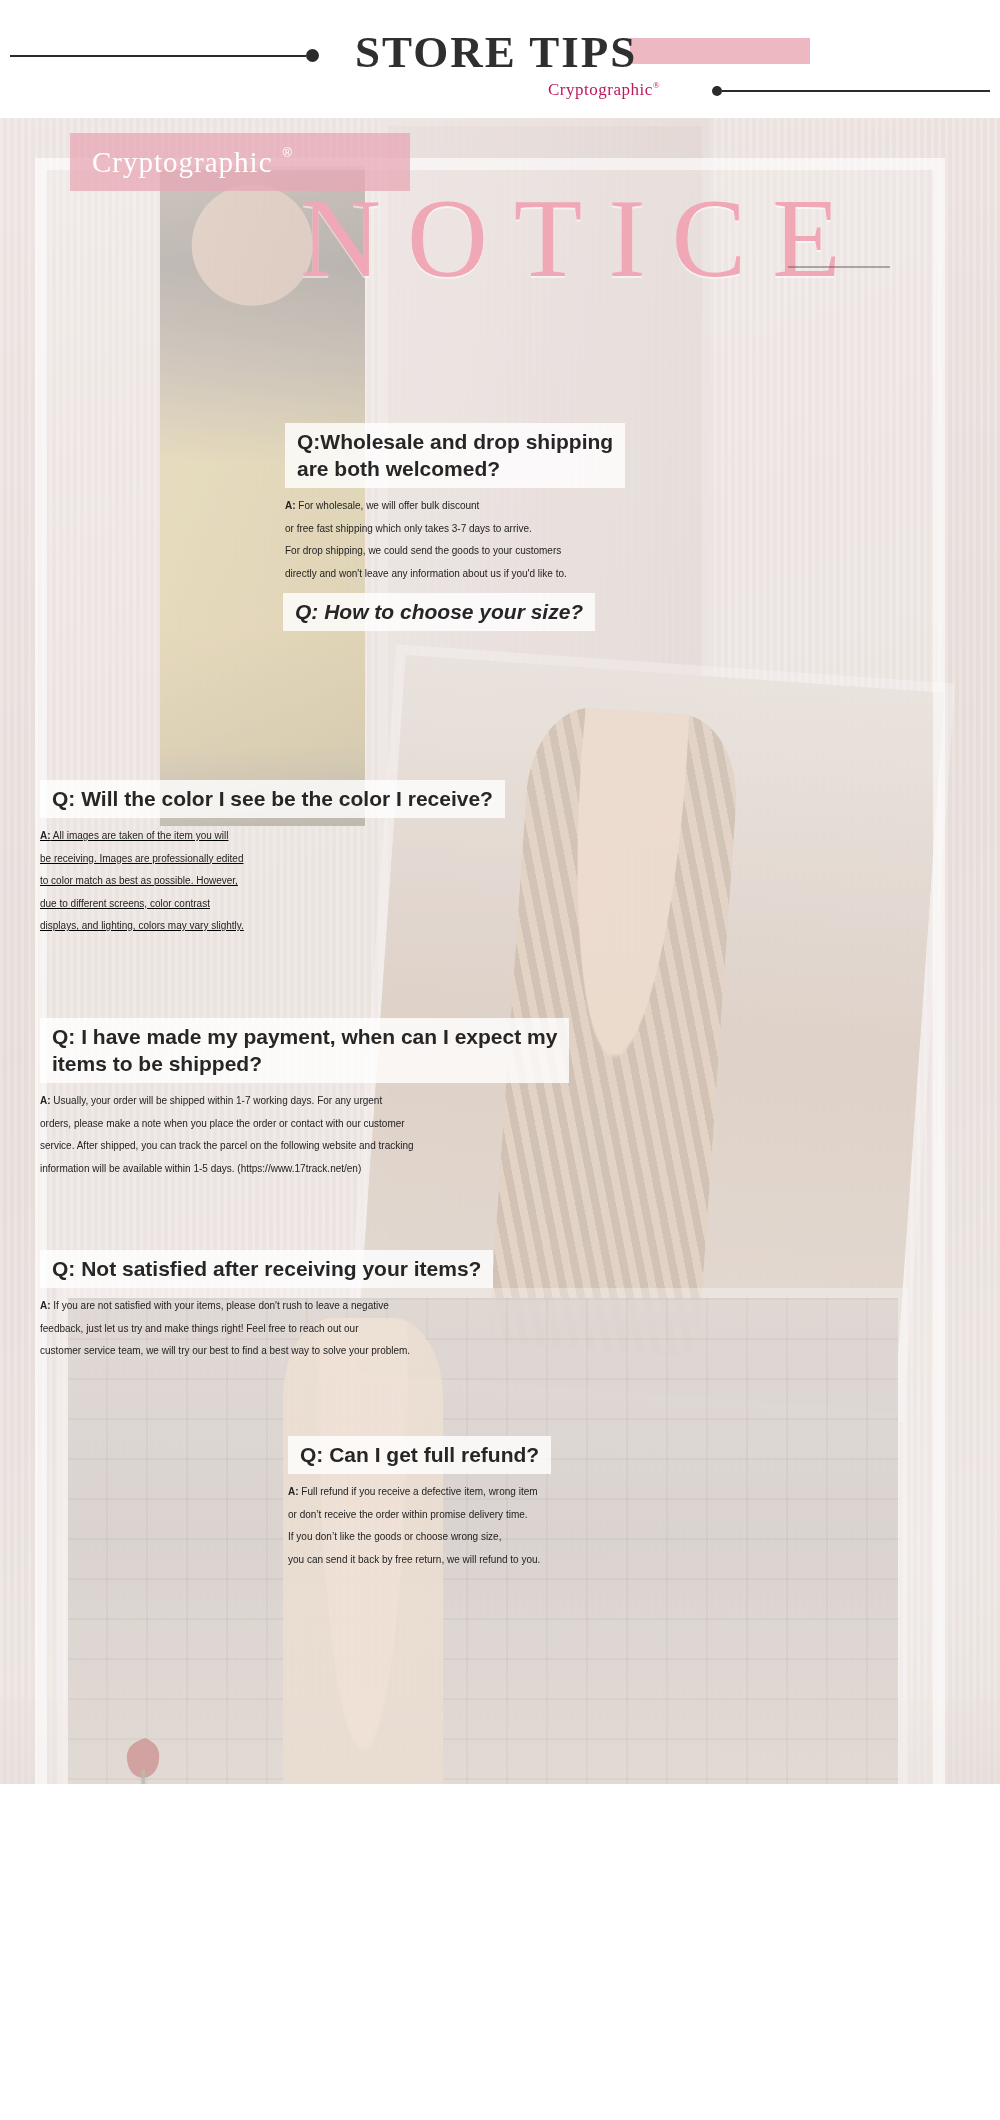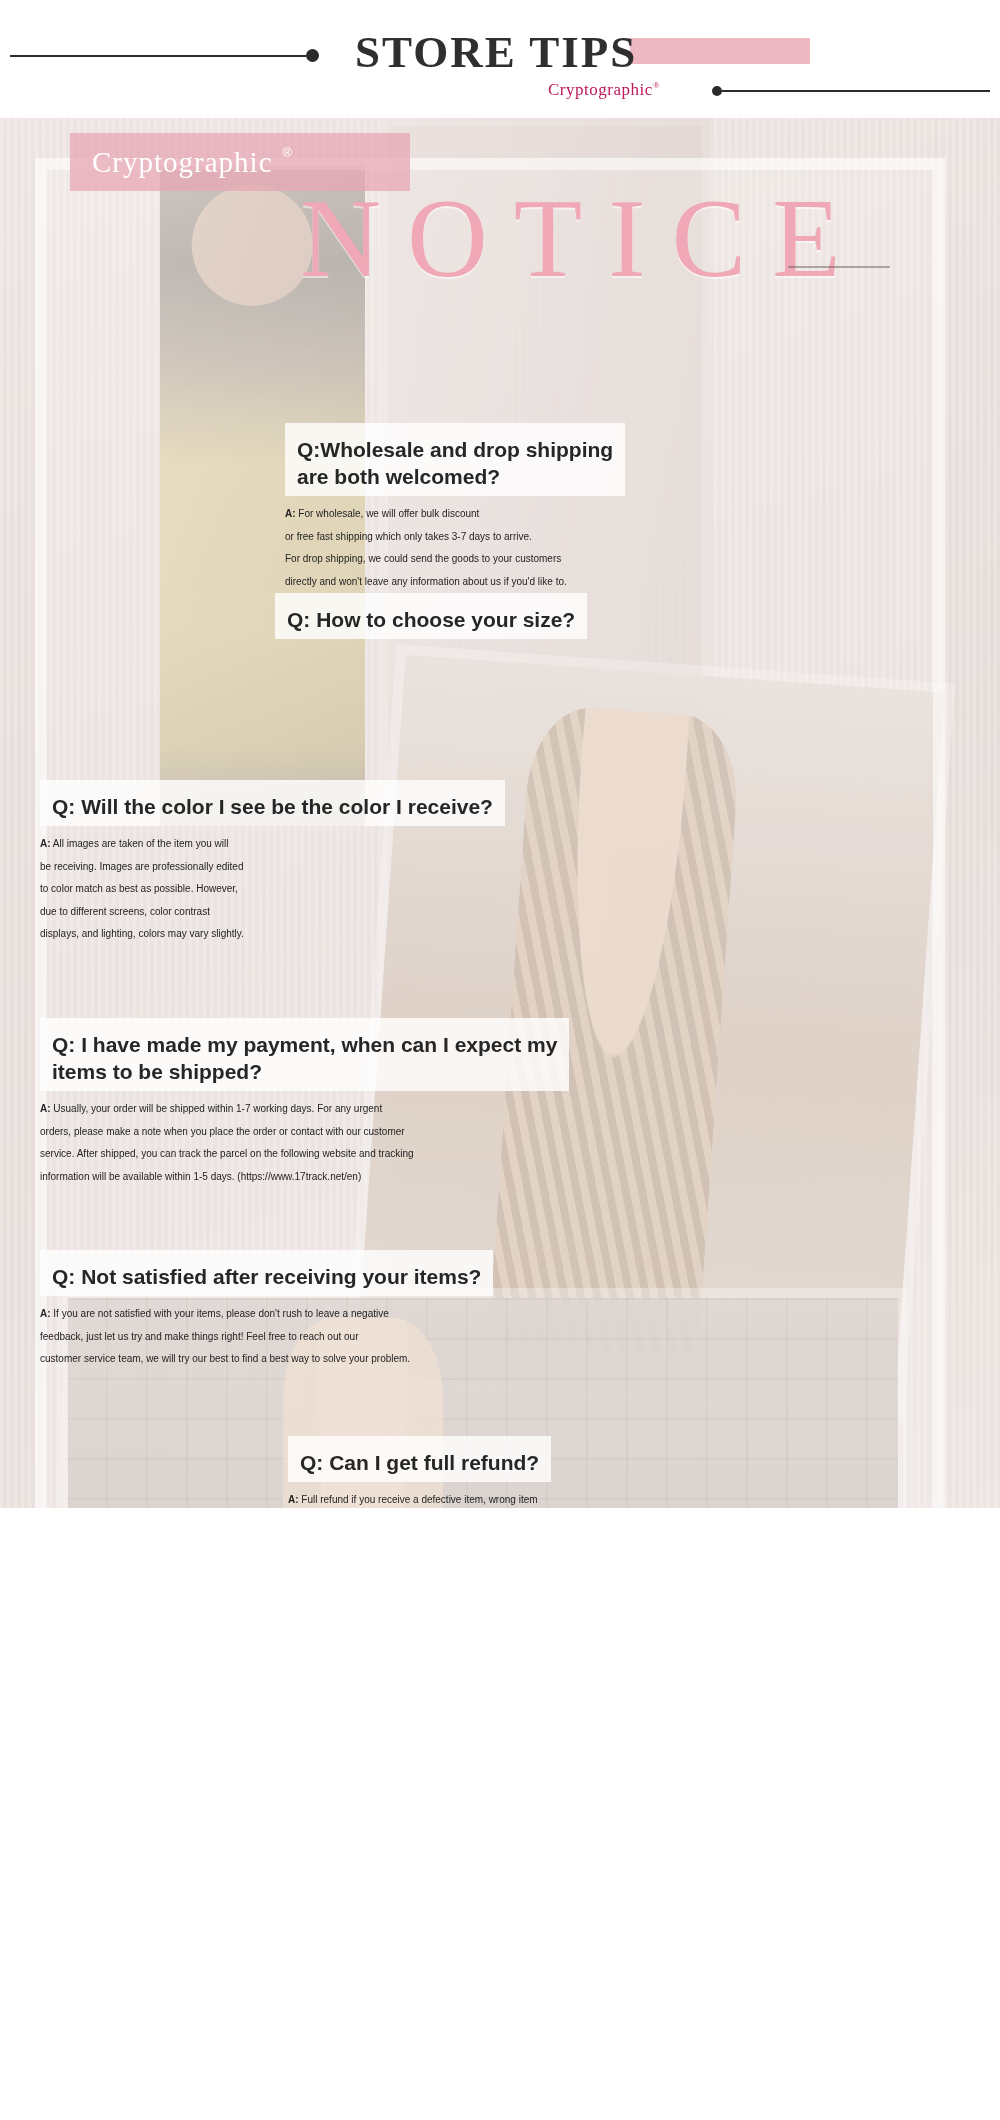--- a/index.html
+++ b/index.html
@@ -4,21 +4,21 @@
 <style>
   * { box-sizing: border-box; }
   html, body {
     margin: 0; padding: 0;
     background: #ffffff;
     font-family: "Liberation Sans", sans-serif;
   }
   #page {
     position: relative;
     width: 1000px;
-    height: 1508px;
+    height: 1784px;
     overflow: hidden;
     background: #f3eeec;
   }
 
   
   .header {
     position: absolute;
     top: 0; left: 0;
     width: 1000px; height: 118px;
     background: #ffffff;
@@ -239,35 +239,35 @@
 
   
   .qa { position: absolute; z-index: 25; }
   .q {
     display: inline-block;
     background: rgba(255,255,255,0.80);
     color: #262626;
     font-weight: bold;
     font-size: 21px;
     line-height: 27px;
-    padding: 13px 12px 6px 12px;
+    padding: 5px 12px 6px 12px;
     white-space: pre-line;
   }
   .a {
     margin-top: 7px;
     color: #232323;
     font-size: 10px;
     line-height: 22.5px;
     white-space: pre-line;
   }
   .a b { font-weight: bold; }
 
   .qa1 { left: 285px; top: 305px; width: 470px; }
-  .qa2 { left: 275px; top: 475px; width: 360px; }
-  .qa3 { left: 40px; top: 662px; width: 475px; }
+  .qa2 { left: 283px; top: 475px; width: 360px; font-style: italic; }
+  .qa3 { left: 40px; top: 662px; width: 475px; text-decoration: underline; }
   .qa4 { left: 40px; top: 900px; width: 640px; }
   .qa5 { left: 40px; top: 1132px; width: 610px; }
   .qa6 { left: 288px; top: 1318px; width: 420px; }
 </style>
 </head>
 <body>
 
 <div id="page">
 
   <div class="header">

